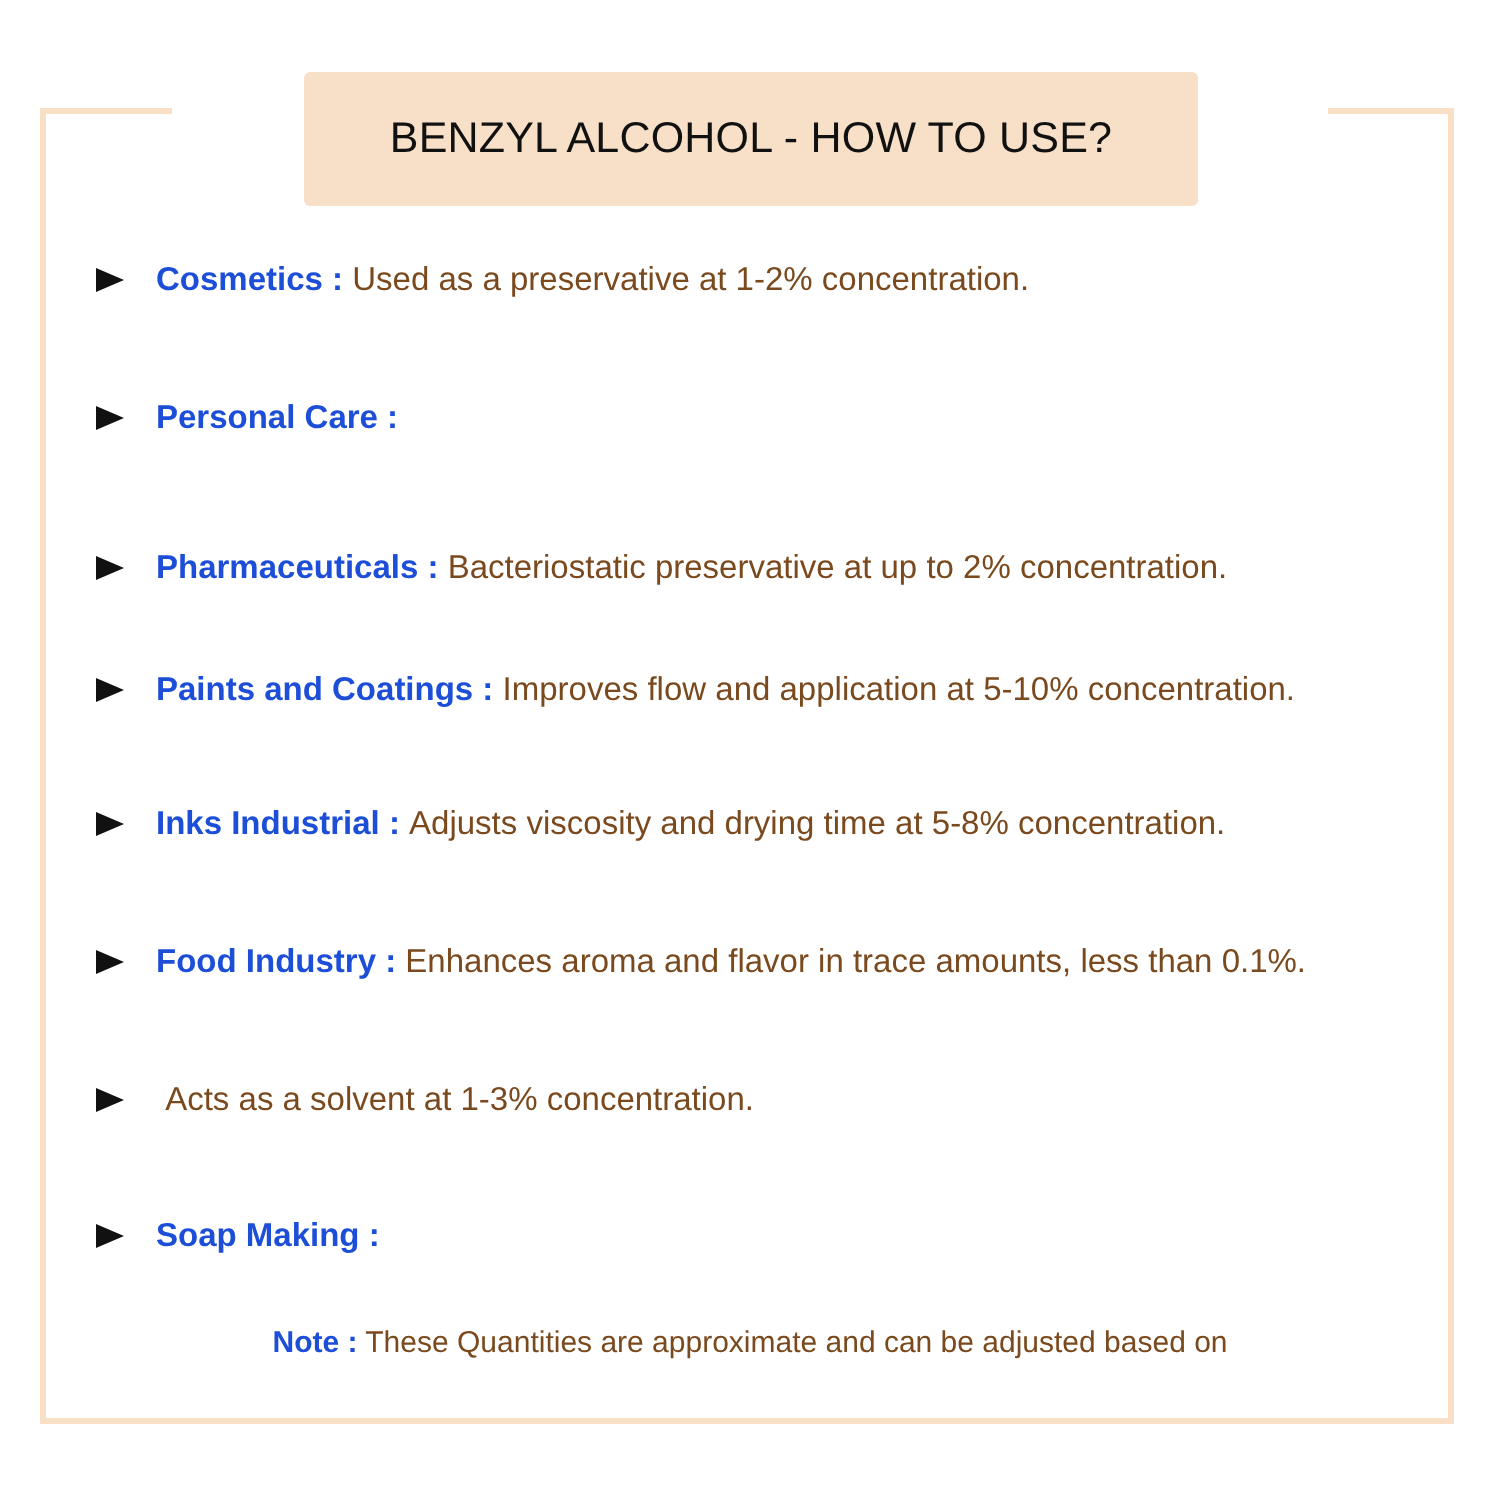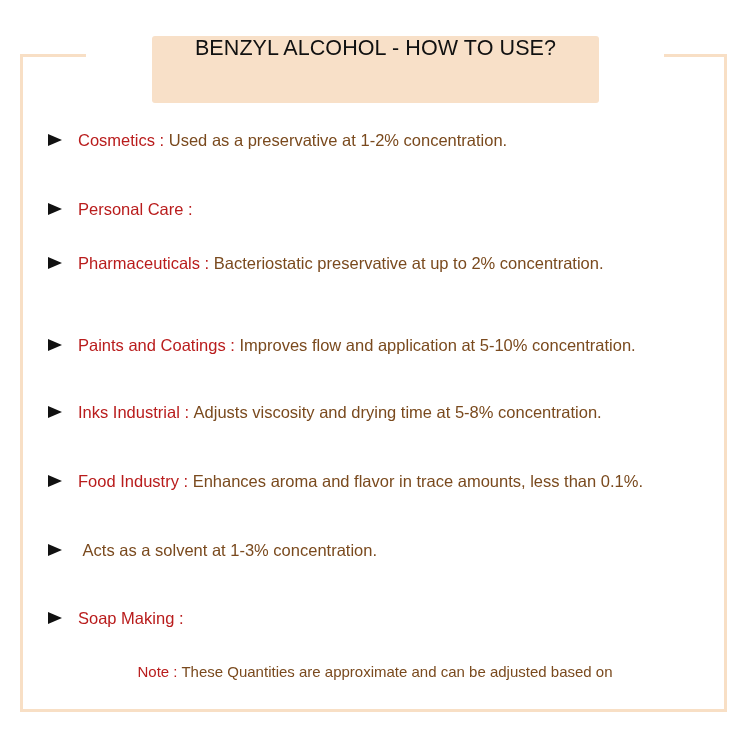--- a/index.html
+++ b/index.html
@@ -11,42 +11,42 @@
     .frame {
       position: absolute; left: 20px; top: 54px; width: 707px; height: 658px;
       border: 3px solid #f8dfc5; box-sizing: border-box;
     }
     .frame-gap {
       position: absolute; left: 86px; top: 48px; width: 578px; height: 12px; background: #ffffff;
     }
     .title-box {
       position: absolute; left: 152px; top: 36px; width: 447px; height: 67px;
       background: #f8e0c8; border-radius: 3px;
-      display: flex; justify-content: center;
+      display: flex; align-items: center; justify-content: center;
     }
     .title-text {
       font-size: 21.5px; color: #111111; letter-spacing: 0.1px;
       font-family: "Liberation Sans", "DejaVu Sans", sans-serif;
     }
     .item {
       position: absolute; left: 48px; height: 24px;
       display: flex; align-items: center; white-space: nowrap;
       font-size: 16.5px;
     }
     .arrow {
       display: inline-block; width: 0; height: 0;
       border-top: 6px solid transparent; border-bottom: 6px solid transparent;
       border-left: 14px solid #111111;
       margin-right: 16px; position: relative;
     }
     .arrow::after {
       content: ""; position: absolute; left: -14px; top: -6px;
       width: 5px; height: 12px;
     }
-    .label { color: #b91c1c; }
+    .label { color: #1d4ed8; font-weight: bold; }
     .desc { color: #7a4a1e; }
     .note {
       position: absolute; left: 60px; width: 630px; top: 661px;
       text-align: center; font-size: 15px; line-height: 22px;
     }
   </style>
 </head>
 <body>
 
 <div class="frame"></div>
@@ -59,21 +59,21 @@
 <div class="item" style="top:128px">
   <span class="arrow"></span>
   <span class="label">Cosmetics :</span>&nbsp;<span class="desc">Used as a preservative at 1-2% concentration.</span>
 </div>
 
 <div class="item" style="top:197px">
   <span class="arrow"></span>
   <span class="label">Personal Care :</span>&nbsp;
 </div>
 
-<div class="item" style="top:251px">
+<div class="item" style="top:272px">
   <span class="arrow"></span>
   <span class="label">Pharmaceuticals :</span>&nbsp;<span class="desc">Bacteriostatic preservative at up to 2% concentration.</span>
 </div>
 
 <div class="item" style="top:333px">
   <span class="arrow"></span>
   <span class="label">Paints and Coatings :</span>&nbsp;<span class="desc">Improves flow and application at 5-10% concentration.</span>
 </div>
 
 <div class="item" style="top:400px">

